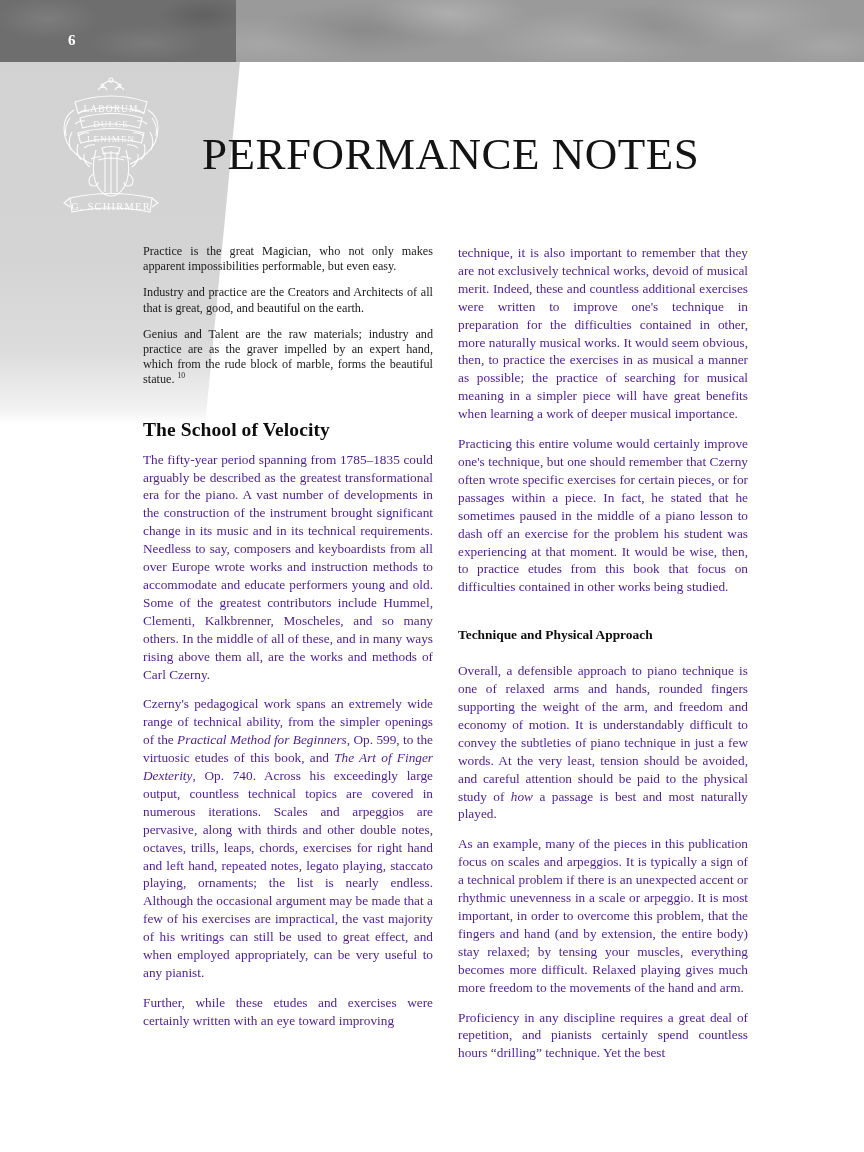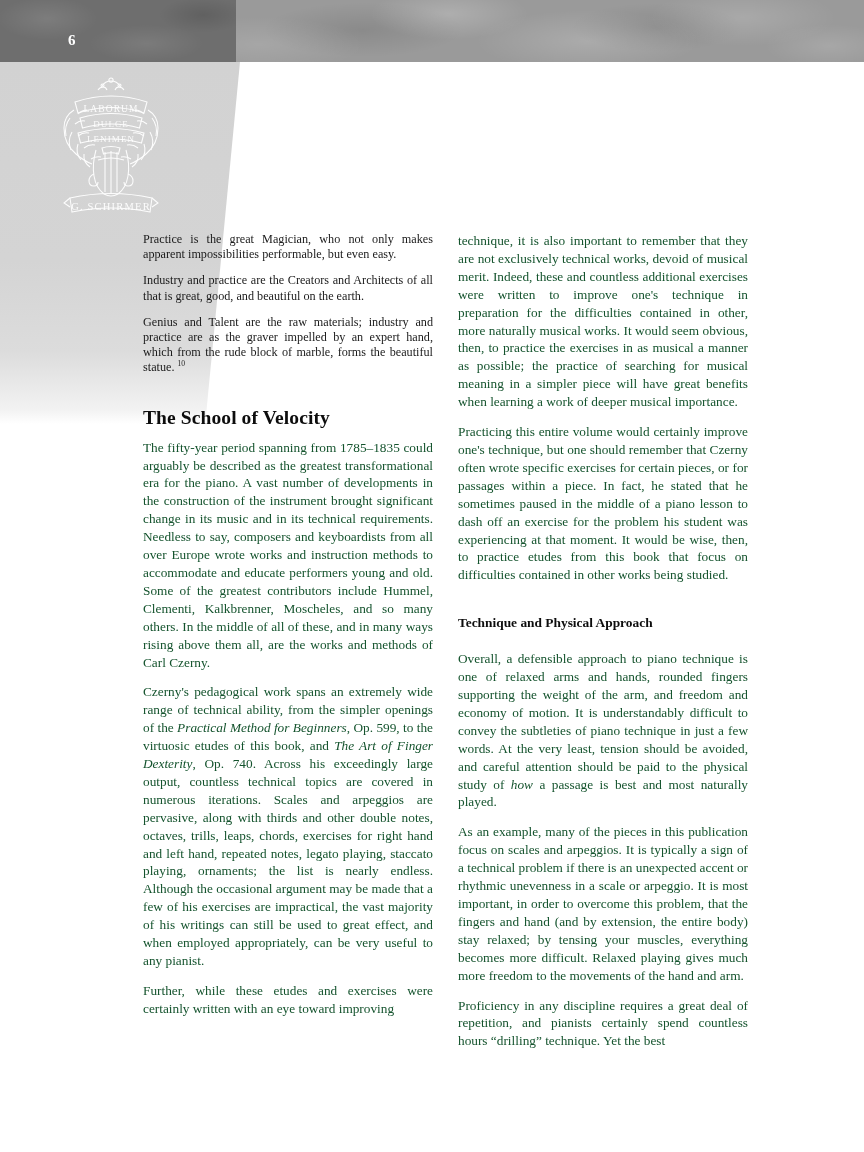--- a/index.html
+++ b/index.html
@@ -95,21 +95,21 @@
     color: #141414;
     letter-spacing: 0.5px;
     white-space: nowrap;
     line-height: 1.05;
   }
 
   
   .columns {
     position: absolute;
     left: 0;
-    top: 232px;
+    top: 244px;
     width: 788px;
     height: 880px;
   }
   .col {
     position: absolute;
     top: 0;
     width: 290px;
   }
   .col-left  { left: 143px; }
   .col-right { left: 458px; }
@@ -143,21 +143,21 @@
   }
   .section-heading .line { display: block; }
 
   
   .body-par {
     margin: 0 0 12px 0;
     font-family: "Liberation Serif", serif;
     font-size: 13.3px;
     line-height: 17.9px;
     text-align: justify;
-    color: #14532d;
+    color: #4c1d95;
     hyphens: none;
   }
   .body-par:last-child { margin-bottom: 8px; }
   .body-par i, .body-par em { }
 
   .sub-heading {
     margin: 30px 0 19px 0;
     font-family: "Liberation Serif", serif;
     font-size: 13.4px;
     font-weight: 700;
@@ -234,20 +234,21 @@
       </g>
       <g font-family="Liberation Serif, serif" fill="#ffffff" text-anchor="middle" opacity="0.92">
         <text x="53" y="38" font-size="9.5" letter-spacing="1.1">LABORUM</text>
         <text x="53" y="53" font-size="9" letter-spacing="1.1">DULCE</text>
         <text x="53" y="68" font-size="9" letter-spacing="1.1">LENIMEN</text>
         <text x="53" y="136" font-size="10.5" letter-spacing="1.2">G. SCHIRMER</text>
       </g>
     </svg>
   </div>
 
+  <h1 class="page-title">PERFORMANCE NOTES</h1>
 
   <div class="columns">
 
     <div class="col col-left">
 
       <div class="epigraph">
         <p>Practice is the great Magician, who not only makes apparent impossibilities performable, but even easy.</p>
         <p>Industry and practice are the Creators and Architects of all that is great, good, and beautiful on the earth.</p>
         <p><span>Genius and Talent are the raw materials; industry and practice are as the graver impelled by an expert hand, which from the rude block of marble, forms the beautiful statue.</span> <sup>10</sup></p>
       </div>

